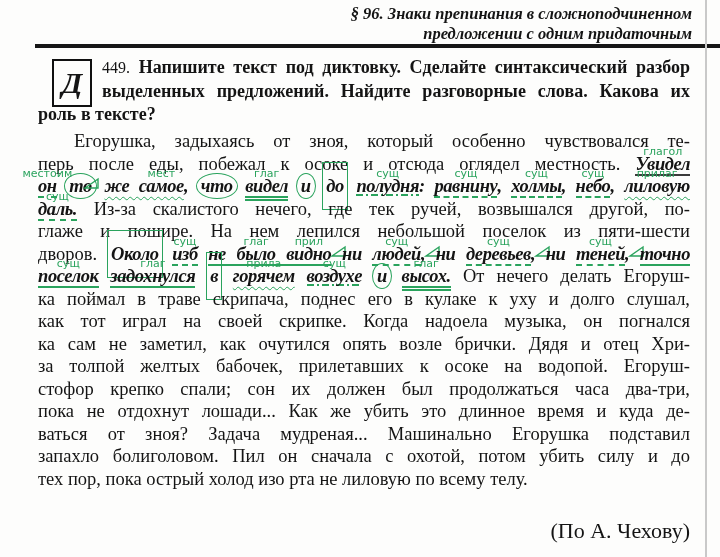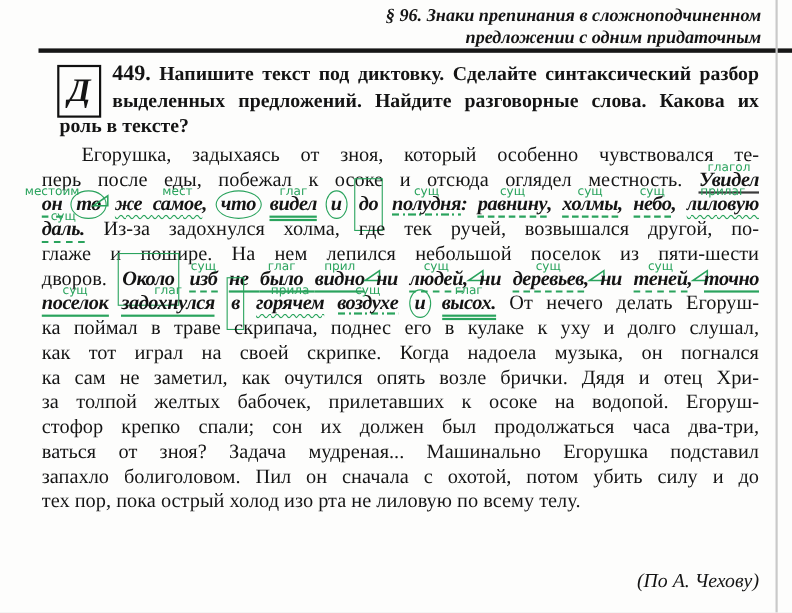--- a/index.html
+++ b/index.html
@@ -13,22 +13,22 @@
          font-style:italic; font-weight:bold; font-size:16.5px; line-height:20px; }
   .rule { position:absolute; top:44px; left:35px; right:0; height:4px; background:#161616; }
   .edge-line { position:absolute; top:0; bottom:0; left:705px; width:2px; background:#c9c9c9; }
   
   .ex { position:absolute; top:56px; left:38px; right:30px; font-size:18px; }
   .ex-icon { position:absolute; left:14px; top:3px; width:36px; height:44px;
              border:2.5px solid #101010; display:flex; align-items:center; justify-content:center;
              font-style:italic; font-weight:bold; font-size:30px; }
   .ex-line { line-height:23.5px; height:23.5px; margin-left:64px; font-weight:bold;
              text-align:justify; text-align-last:justify; }
-  .ex-line.l3 { margin-left:16px; text-align:left; text-align-last:left; }
-  .exnum { font-size:20px; font-weight:bold; }
+  .ex-line.l3 { margin-left:0; text-align:left; text-align-last:left; }
+  .exnum { font-size:16px; font-weight:normal; }
   
   .body { position:absolute; top:130px; left:38px; right:30px; font-size:18.5px; }
   .body-line { height:22.5px; line-height:22.5px; text-align:justify; text-align-last:justify; }
   .body-line.indent { text-indent:36px; }
   .body-line.lastline { text-align:left; text-align-last:left; }
   .seg { position:relative; }
   .bi { font-weight:bold; font-style:italic; letter-spacing:-0.4px; }
   .lab { position:absolute; bottom:100%; margin-bottom:-3px; left:50%; transform:translateX(-50%);
          font-family:"DejaVu Sans",sans-serif; font-size:11px; line-height:11px;
          font-style:normal; font-weight:normal; letter-spacing:0;
@@ -39,21 +39,21 @@
   .m-dash   { border-bottom:2px dashed var(--green); }
   .m-wavy   { text-decoration:underline wavy var(--green); text-decoration-thickness:1.2px; text-underline-offset:4px; }
   .m-dashdot{ background-image:repeating-linear-gradient(90deg, var(--green) 0 7px, transparent 7px 10px, var(--green) 10px 12px, transparent 12px 15px);
               background-size:100% 2px; background-position:0 100%; background-repeat:no-repeat; }
   .m-circle { border:1.5px solid var(--green); border-radius:50%; padding:2px 4px; margin:0 -2px; }
   .m-box    { border:1.5px solid var(--green); padding:13px 3px; margin:16px -1px; }
   .tri { display:inline-block; width:0; overflow:visible; vertical-align:3px; color:var(--green); }
   .tri svg { overflow:visible; position:relative; left:-11px; display:block; }
   .tri svg path { fill:none; stroke:currentColor; stroke-width:1.4; }
   
-  .attrib { position:absolute; top:518px; right:30px; font-style:italic; font-size:18px;margin-left:48px; }
+  .attrib { position:absolute; top:518px; right:30px; font-size:22px;margin-left:48px; }
 </style>
 </head>
 <body>
 
 <div class="page">
 
   <div class="hdr">
     <div>§ 96. Знаки препинания в сложноподчиненном</div>
     <div>предложении с одним придаточным</div>
   </div>
@@ -69,37 +69,38 @@
     <div class="ex-line l2">выделенных предложений. Найдите разговорные слова. Какова их</div>
     <div class="ex-line l3">роль в тексте?</div>
   </div>
 
   <div class="body">
       <div class="body-line indent"><span class="seg">Егорушка, задыхаясь от зноя, который особенно чувствовался те-</span></div>
       <div class="body-line"><span class="seg">перь после еды, побежал к осоке и отсюда оглядел местность. </span><span class="seg bi m-uldark">Увидел<span class="lab">глагол</span></span></div>
       <div class="body-line"><span class="seg bi m-dash">он<span class="lab">местоим</span></span><span class="seg bi"> </span><span class="seg bi m-circle">то</span><span class="tri"><svg width="15" height="12" viewBox="0 0 15 12">
             <path d="M1 11 L14 2 L14 11 Z"></path>
           </svg></span><span class="seg bi"> </span><span class="seg bi m-wavy">же </span><span class="seg bi m-wavy">самое<span class="lab">мест</span></span><span class="seg bi">, </span><span class="seg bi m-circle">что</span><span class="seg bi"> </span><span class="seg bi m-ul2">видел<span class="lab">глаг</span></span><span class="seg bi"> </span><span class="seg bi m-circle">и</span><span class="seg bi"> </span><span class="seg bi m-box">до</span><span class="seg bi"> </span><span class="seg bi m-dashdot">полудня<span class="lab">сущ</span></span><span class="seg bi">: </span><span class="seg bi m-dash">равнину<span class="lab">сущ</span></span><span class="seg bi">, </span><span class="seg bi m-dash">холмы<span class="lab">сущ</span></span><span class="seg bi">, </span><span class="seg bi m-dash">небо<span class="lab">сущ</span></span><span class="seg bi">, </span><span class="seg bi m-wavy">лиловую<span class="lab">прилаг</span></span></div>
-      <div class="body-line"><span class="seg bi m-dash">даль.<span class="lab">сущ</span></span><span class="seg"> Из-за задохнулся холма, где тек ручей, возвышался другой, по-</span></div>
+      <div class="body-line"><span class="seg bi m-dash">даль.<span class="lab">сущ</span></span><span class="seg"> Из-за скалистого нечего, где тек ручей, возвышался другой, по-</span></div>
       <div class="body-line"><span class="seg">глаже и пошире. На нем лепился небольшой поселок из пяти-шести</span></div>
       <div class="body-line"><span class="seg">дворов. </span><span class="seg bi m-box">Около</span><span class="seg bi"> </span><span class="seg bi m-dash">изб<span class="lab">сущ</span></span><span class="seg bi"> </span><span class="seg bi m-ul">не </span><span class="seg bi m-ul">было<span class="lab">глаг</span></span><span class="seg bi m-ul"> </span><span class="seg bi m-ul">видно<span class="lab">прил</span></span><span class="seg bi"> </span><span class="tri"><svg width="15" height="12" viewBox="0 0 15 12">
             <path d="M1 11 L14 2 L14 11 Z"></path>
           </svg></span><span class="seg bi">ни </span><span class="seg bi m-dash">людей<span class="lab">сущ</span></span><span class="seg bi">, </span><span class="tri"><svg width="15" height="12" viewBox="0 0 15 12">
             <path d="M1 11 L14 2 L14 11 Z"></path>
           </svg></span><span class="seg bi">ни </span><span class="seg bi m-dash">деревьев<span class="lab">сущ</span></span><span class="seg bi">, </span><span class="tri"><svg width="15" height="12" viewBox="0 0 15 12">
             <path d="M1 11 L14 2 L14 11 Z"></path>
           </svg></span><span class="seg bi">ни </span><span class="seg bi m-dash">теней<span class="lab">сущ</span></span><span class="seg bi">, </span><span class="tri"><svg width="15" height="12" viewBox="0 0 15 12">
             <path d="M1 11 L14 2 L14 11 Z"></path>
           </svg></span><span class="seg bi m-ul">точно</span></div>
       <div class="body-line"><span class="seg bi m-ul">поселок<span class="lab">сущ</span></span><span class="seg bi"> </span><span class="seg bi m-ul">задохнулся<span class="lab">глаг</span></span><span class="seg bi"> </span><span class="seg bi m-box">в</span><span class="seg bi"> </span><span class="seg bi m-wavy">горячем<span class="lab">прила</span></span><span class="seg bi"> </span><span class="seg bi m-dashdot">воздухе<span class="lab">сущ</span></span><span class="seg bi"> </span><span class="seg bi m-circle">и</span><span class="seg bi"> </span><span class="seg bi m-ul2">высох.<span class="lab">глаг</span></span><span class="seg"> От нечего делать Егоруш-</span></div>
       <div class="body-line"><span class="seg">ка поймал в траве скрипача, поднес его в кулаке к уху и долго слушал,</span></div>
       <div class="body-line"><span class="seg">как тот играл на своей скрипке. Когда надоела музыка, он погнался</span></div>
       <div class="body-line"><span class="seg">ка сам не заметил, как очутился опять возле брички. Дядя и отец Хри-</span></div>
       <div class="body-line"><span class="seg">за толпой желтых бабочек, прилетавших к осоке на водопой. Егоруш-</span></div>
       <div class="body-line"><span class="seg">стофор крепко спали; сон их должен был продолжаться часа два-три,</span></div>
+      <div class="body-line"><span class="seg">пока не отдохнут лошади... Как же убить это длинное время и куда де-</span></div>
       <div class="body-line"><span class="seg">ваться от зноя? Задача мудреная... Машинально Егорушка подставил</span></div>
       <div class="body-line"><span class="seg">запахло болиголовом. Пил он сначала с охотой, потом убить силу и до</span></div>
       <div class="body-line lastline"><span class="seg">тех пор, пока острый холод изо рта не лиловую по всему телу.</span></div>
     </div>
 
   <div class="attrib">(По А. Чехову)</div>
 
 </div>
 
 </body></html>

